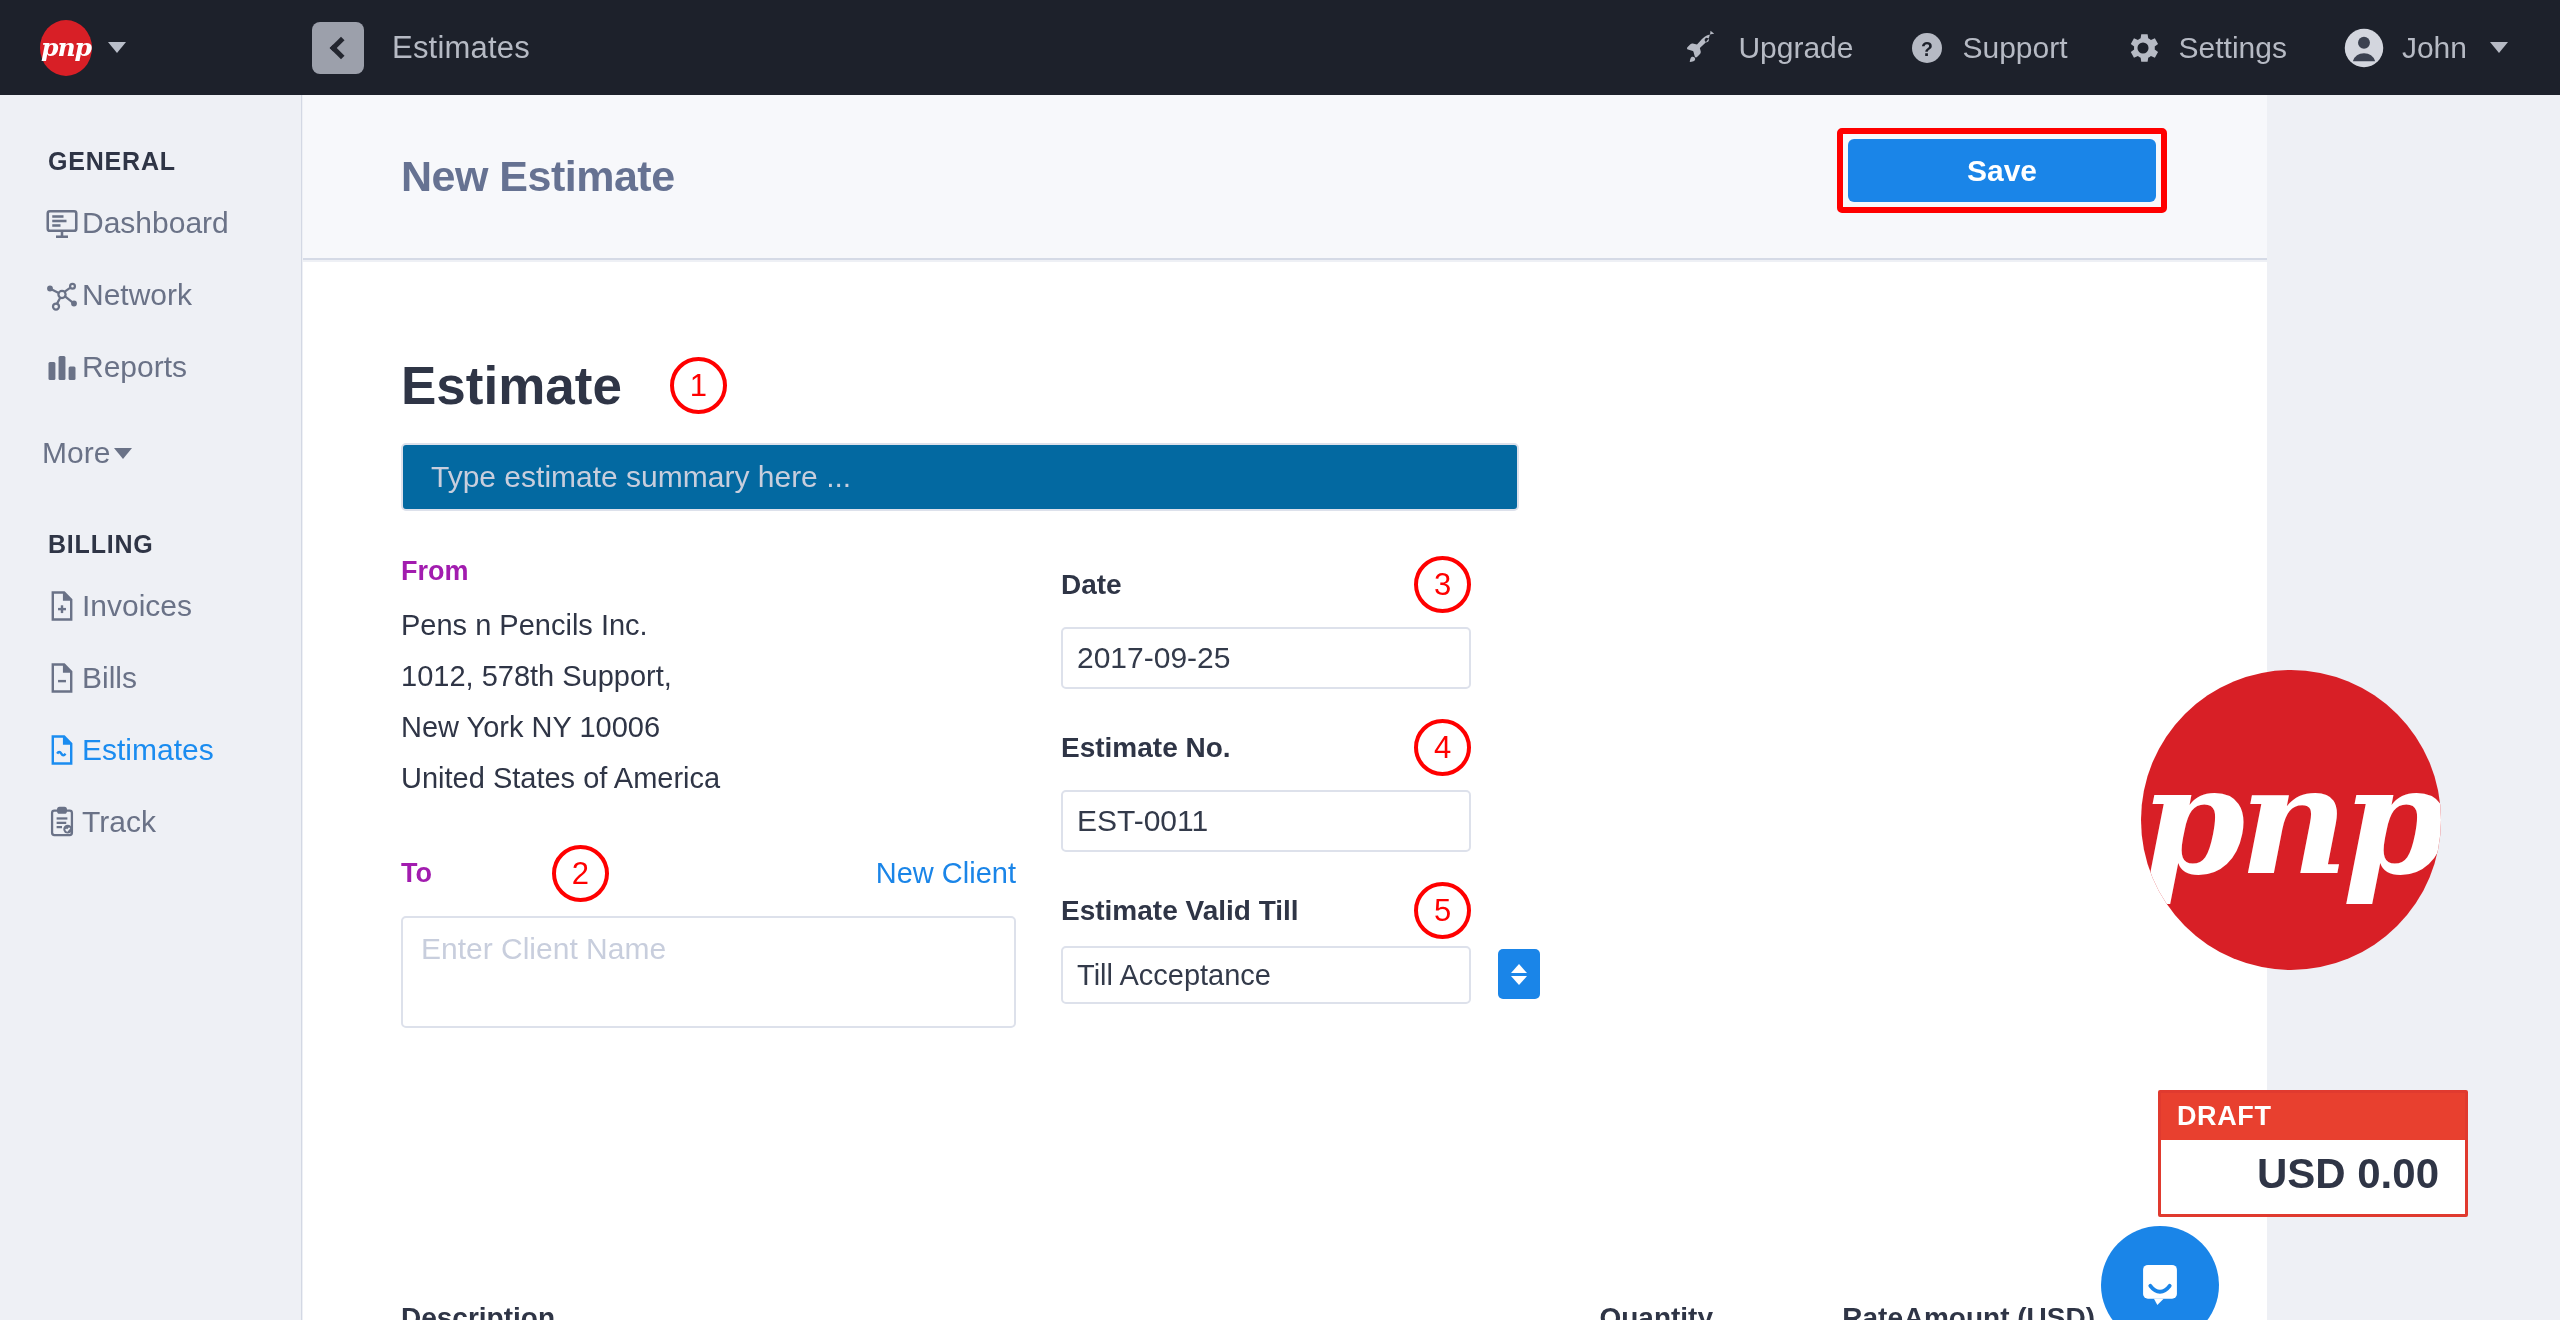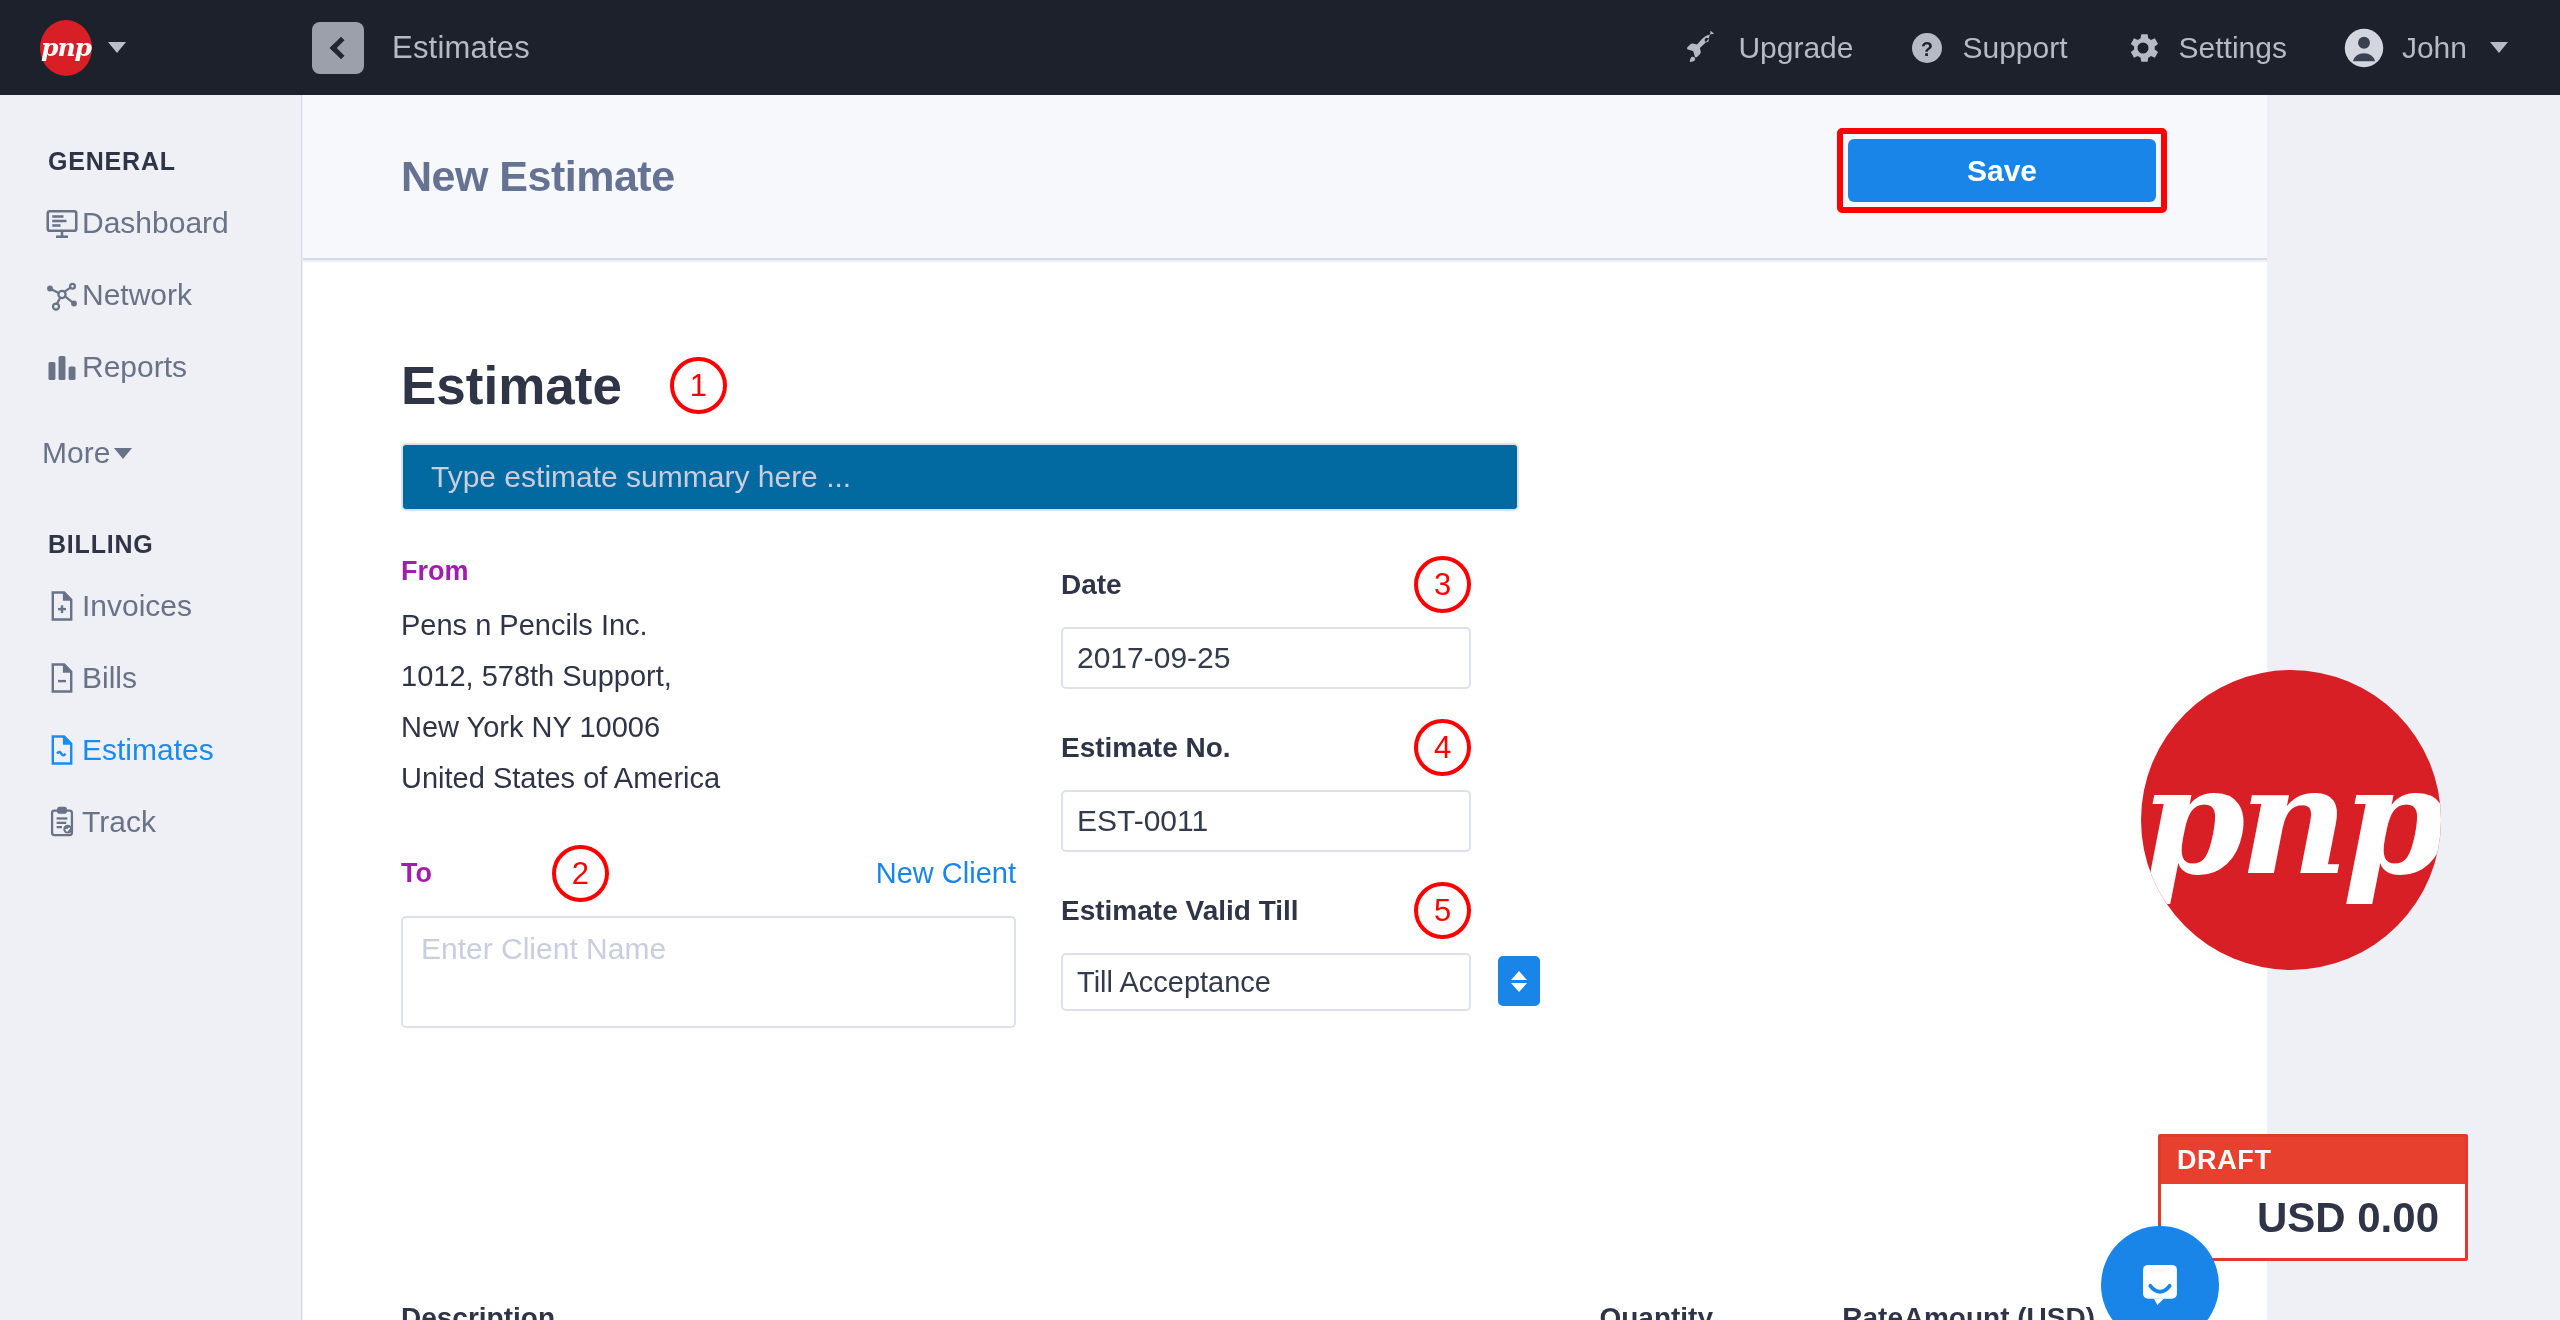--- a/index.html
+++ b/index.html
@@ -196,21 +196,21 @@
     margin-top: 14px;
     width: 410px; height: 62px;
     border: 2px solid #dde1eb; border-radius: 5px;
     background: #fff; color: #333a4a; font-size: 30px;
     padding: 0 14px;
     font-family: "Liberation Sans", sans-serif;
   }
   .fld-grp { margin-bottom: 30px; }
 
   .select-wrap {
-    position: relative; width: 482px; height: 58px; margin-top: 14px;
+    position: relative; width: 482px; height: 58px; margin-top: 7px;
   }
   .sel {
     width: 410px; height: 58px;
     border: 2px solid #dde1eb; border-radius: 5px;
     background: #fff; color: #333a4a; font-size: 29px;
     padding: 0 14px; appearance: none;
     font-family: "Liberation Sans", sans-serif;
   }
   .sel-knob {
     position: absolute; right: 3px; top: 3px;
@@ -233,21 +233,21 @@
   .doc-logo {
     position: absolute; left: 1838px; top: 408px;
     width: 300px; height: 300px; border-radius: 50%;
     background: #d81f26;
     display: flex; align-items: center; justify-content: center;
     color: #fff; font-family: "DejaVu Serif", serif;
     font-style: italic; font-weight: 700; font-size: 150px;
     letter-spacing: -6px; overflow: hidden;
   }
   .draft-card {
-    position: absolute; left: 1855px; top: 872px;
+    position: absolute; left: 1855px; top: 828px;
     width: 310px; border: 3px solid #e03a2f; border-radius: 2px;
     background: #fff;
   }
   .draft-head {
     background: #e8402f; color: #fff; font-size: 27px;
     font-weight: 700; letter-spacing: .6px; padding: 8px 16px;
   }
   .draft-amt {
     color: #2f3546; font-size: 42px; font-weight: 700;
     text-align: right; padding: 10px 26px 16px 0;

